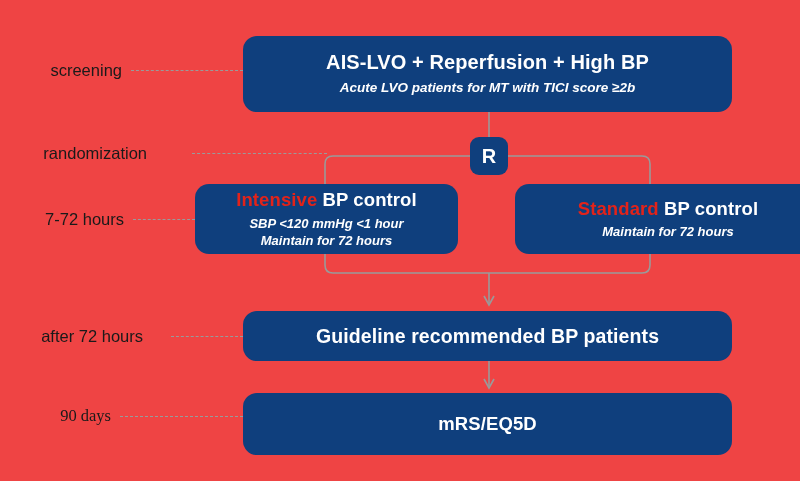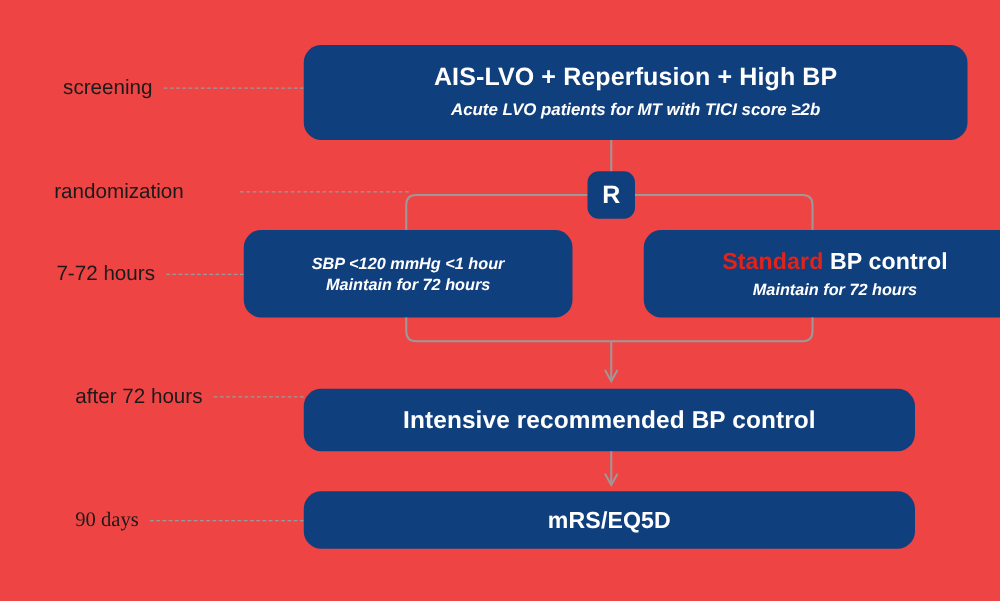--- a/index.html
+++ b/index.html
@@ -54,33 +54,33 @@
     line-height: 1.18;
     letter-spacing: .1px;
   }
   .node .sub {
     font-style: italic;
     font-weight: bold;
     line-height: 1.32;
   }
   .red { color: #e2231a; }
 
-  #node-screening { left: 243px; top: 36px; width: 531px; height: 76px; }
+  #node-screening { left: 243px; top: 36px; width: 489px; height: 76px; }
   #node-screening .title { font-size: 20px; margin-bottom: 5px; }
   #node-screening .sub { font-size: 13.5px; font-style: italic; }
 
   #node-intensive { left: 195px; top: 184px; width: 263px; height: 70px; }
   #node-standard  { left: 515px; top: 184px; width: 306px; height: 70px; }
   .arm .title { font-size: 18.5px; margin-bottom: 4px; }
   .arm .sub   { font-size: 13px; }
 
   #node-guideline { left: 243px; top: 311px; width: 489px; height: 50px; }
   #node-guideline .title { font-size: 19.5px; }
 
-  #node-outcome { left: 243px; top: 393px; width: 489px; height: 46px; }
+  #node-outcome { left: 243px; top: 393px; width: 489px; height: 62px; }
   #node-outcome .title { font-size: 18.5px; }
 
   
   #node-r {
     position: absolute;
     left: 470px; top: 137px;
     width: 38px; height: 38px;
     background: #0f3f7d;
     border-radius: 9px;
     color: #ffffff;
@@ -132,52 +132,55 @@
   <div class="stage-row" style="left:22px; top:142px; width:305px;gap:36px;">
     <span class="lbl">randomization</span>
     <span class="dash" style="width:135px;"></span>
   </div>
 
   <div class="stage-row" style="left:22px; top:208px; width:173px;">
     <span class="lbl">7-72 hours</span>
     <span class="dash" style="width:62px;"></span>
   </div>
 
-  <div class="stage-row" style="left:22px; top:306px; width:221px;">
+  <div class="stage-row" style="left:22px; top:325px; width:221px;gap:19px;">
     <span class="lbl">after 72 hours</span>
     <span class="dash" style="width:72px;"></span>
   </div>
 
   <div class="stage-row" style="left:22px; top:405px; width:221px;font-family:Liberation Serif, serif;">
     <span class="lbl">90 days</span>
     <span class="dash" style="width:123px;"></span>
   </div>
 
   <div class="node" id="node-screening">
     <div class="title">AIS-LVO + Reperfusion + High BP</div>
     <div class="sub">Acute LVO patients for MT with TICI score ≥2b</div>
   </div>
 
   <div id="node-r">
     <span>R</span>
   </div>
 
   <div class="node arm" id="node-intensive">
+    <div class="title">
+      <span class="red">Intensive</span><span> BP control</span>
+    </div>
     <div class="sub">SBP &lt;120 mmHg &lt;1 hour</div>
     <div class="sub">Maintain for 72 hours</div>
   </div>
 
   <div class="node arm" id="node-standard">
     <div class="title">
       <span class="red">Standard</span><span> BP control</span>
     </div>
     <div class="sub">Maintain for 72 hours</div>
   </div>
 
   <div class="node" id="node-guideline">
-    <div class="title">Intensive recommended BP control</div>
+    <div class="title">Guideline recommended BP patients</div>
   </div>
 
   <div class="node" id="node-outcome">
     <div class="title">mRS/EQ5D</div>
   </div>
 
 </div>
 
 </body></html>

